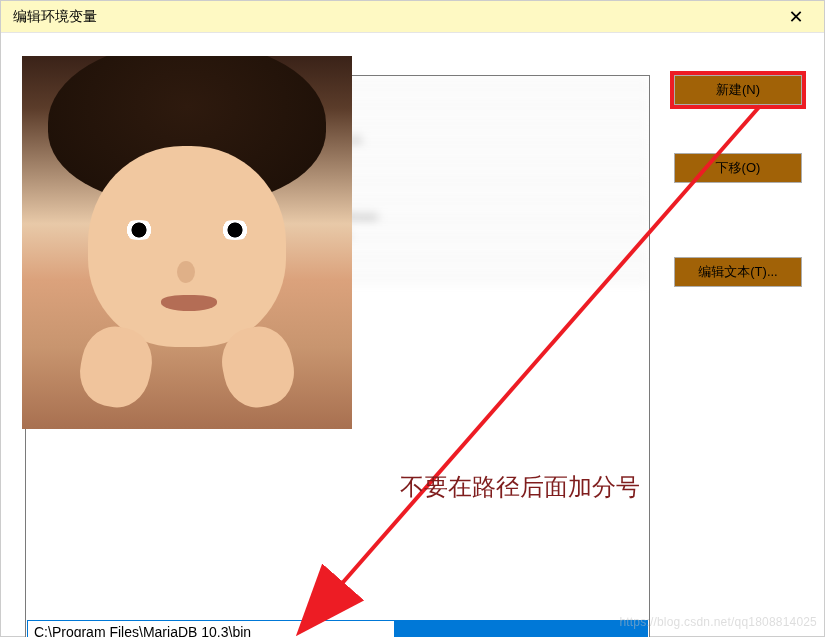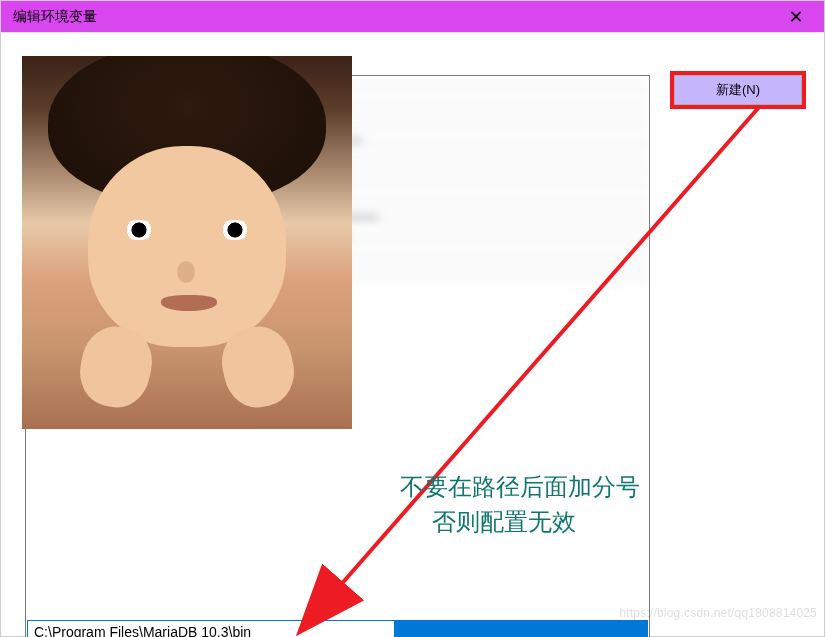--- a/index.html
+++ b/index.html
@@ -18,21 +18,21 @@
       border: 1px solid #ccc;
       background: #fff;
     }
     .titlebar {
       height: 32px;
       display: flex;
       align-items: center;
       justify-content: space-between;
       padding: 0 8px 0 12px;
       border-bottom: 1px solid #e5e5e5;
-      background: #d946ef;
+      background: #fef9c3;
     }
     .titlebar-title { font-size: 14px; color: #000; }
     .close-btn {
       width: 40px; height: 28px;
       display: flex; align-items: center; justify-content: center;
       font-size: 18px; font-weight: 300;
       cursor: pointer;
     }
     .body {
       position: absolute;
@@ -94,21 +94,21 @@
     .right-col {
       width: 128px;
       display: flex;
       flex-direction: column;
       gap: 10px;
       padding-top: 24px;
     }
     .btn {
       width: 128px; height: 30px;
       border: 1px solid #adadad;
-      background: #c4b5fd;
+      background: #a16207;
       font-size: 13px;
       cursor: pointer;
       text-align: center;
       display: flex; align-items: center; justify-content: center;
     }
     .btn.highlighted {
       outline: 4px solid #ed1c24;
       outline-offset: 0;
     }
     .spacer-sm { height: 28px; }
@@ -152,37 +152,37 @@
       position: absolute; bottom: 6%; width: 70px; height: 80px;
       background: #f0c49c; border-radius: 45%;
     }
     .child-photo .hand.l { left: 18%; transform: rotate(12deg); }
     .child-photo .hand.r { right: 18%; transform: rotate(-12deg); }
     
     .anno-text {
       position: absolute;
       right: 185px;
       top: 470px;
-      color: #0f766e;
+      color: #7f1d1d;
       font-size: 24px;
       font-family: "SimHei", "Microsoft YaHei", sans-serif;
       text-align: left;
       line-height: 1.45;
       z-index: 20;
       pointer-events: none;
     }
     .arrow-svg {
       position: absolute;
       left: 0; top: 0; width: 825px; height: 637px;
       z-index: 19;
       pointer-events: none;
     }
     .watermark {
       position: absolute;
-      bottom: 17px; right: 8px;
+      bottom: 8px; right: 8px;
       color: #bdbdbd;
       font-size: 12px;
       letter-spacing: 0.2px;
       z-index: 30;
       opacity: 0.5;
     }
   </style>
 </head>
 <body>
 
@@ -213,21 +213,23 @@
         <div class="edit-row">
           <input class="edit-input" type="text" value="C:\Program Files\MariaDB 10.3\bin" style="">
           <div class="edit-selected"></div>
         </div>
       </div>
     </div>
 
     <div class="right-col">
       <button class="btn highlighted">新建(N)</button>
       <div class="spacer-sm"></div>
+      <button class="btn">下移(O)</button>
       <div class="spacer-lg"></div>
+      <button class="btn">编辑文本(T)...</button>
     </div>
   </div>
 </div>
 
 <div class="child-photo">
   <div class="hair"></div>
   <div class="face"></div>
   <div class="eye l"></div>
   <div class="eye r"></div>
   <div class="nose"></div>
@@ -240,16 +242,15 @@
   <defs>
     <marker id="ah" markerWidth="18" markerHeight="14" refX="2" refY="7" orient="auto">
       <polygon points="0,0 18,7 0,14" fill="#ed1c24"></polygon>
     </marker>
   </defs>
   <line x1="760" y1="106" x2="338" y2="588" stroke="#ed1c24" stroke-width="4" marker-end="url(#ah)"></line>
 </svg>
 
 <div class="anno-text">
   <div>不要在路径后面加分号</div>
-  <div style="padding-left:32px">否则配置无效</div>
 </div>
 
 <div class="watermark">https://blog.csdn.net/qq1808814025</div>
 
 </body></html>

